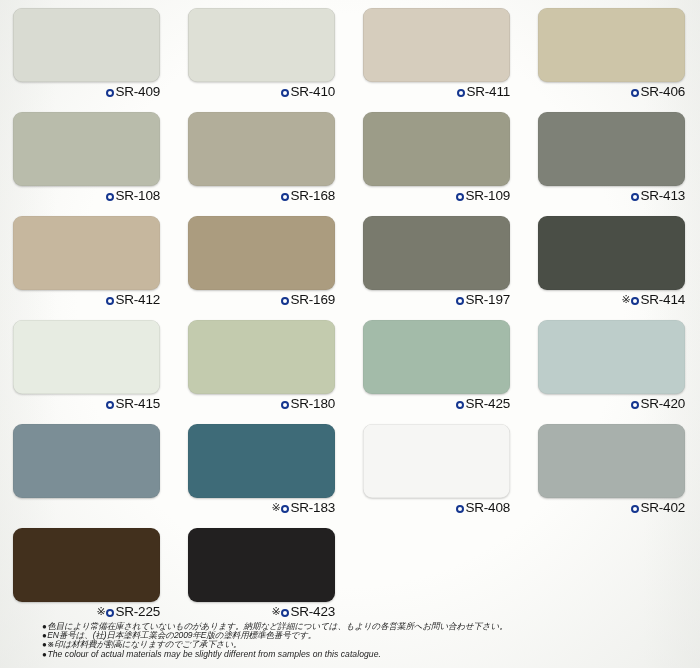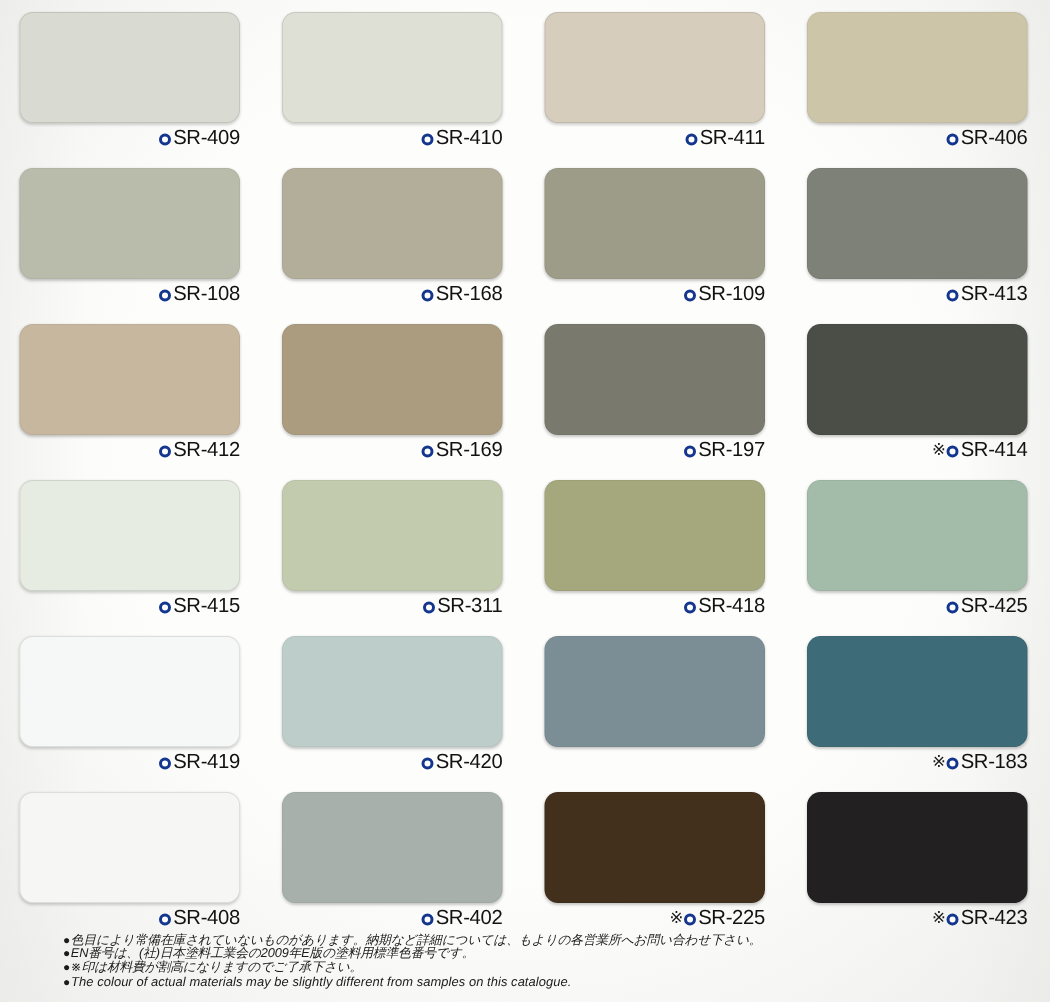--- a/index.html
+++ b/index.html
@@ -148,33 +148,25 @@
     <div class="cell">
       <div class="swatch" style="background: rgb(74, 78, 70);"></div>
       <div class="label"><span class="star">※</span><span class="ring"></span><span class="code">SR-414</span></div>
     </div>
     <div class="cell">
       <div class="swatch light" style="background: rgb(231, 236, 226);"></div>
       <div class="label"><span class="ring"></span><span class="code">SR-415</span></div>
     </div>
     <div class="cell">
       <div class="swatch" style="background: rgb(195, 203, 174);"></div>
-      <div class="label"><span class="ring"></span><span class="code">SR-311</span></div>
-    </div>
-    <div class="cell">
-      <div class="swatch" style="background: rgb(165, 167, 124);"></div>
-      <div class="label"><span class="ring"></span><span class="code">SR-418</span></div>
+      <div class="label"><span class="ring"></span><span class="code">SR-180</span></div>
     </div>
     <div class="cell">
       <div class="swatch" style="background: rgb(163, 187, 169);"></div>
       <div class="label"><span class="ring"></span><span class="code">SR-425</span></div>
-    </div>
-    <div class="cell">
-      <div class="swatch light" style="background: rgb(245, 248, 246);"></div>
-      <div class="label"><span class="ring"></span><span class="code">SR-419</span></div>
     </div>
     <div class="cell">
       <div class="swatch" style="background: rgb(189, 205, 202);"></div>
       <div class="label"><span class="ring"></span><span class="code">SR-420</span></div>
     </div>
     <div class="cell">
       <div class="swatch" style="background: rgb(123, 142, 150);"></div>
     </div>
     <div class="cell">
       <div class="swatch" style="background: rgb(62, 107, 120);"></div>

